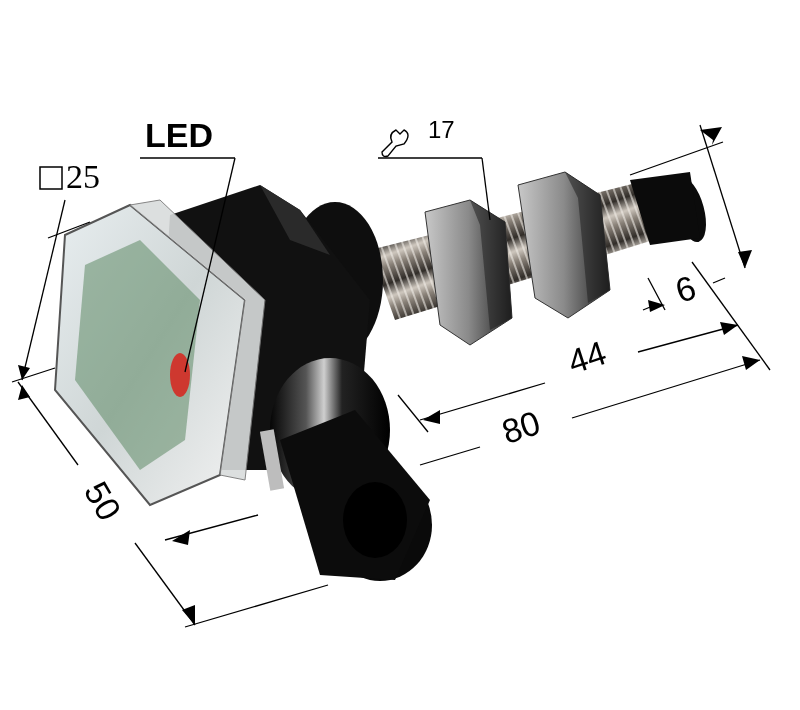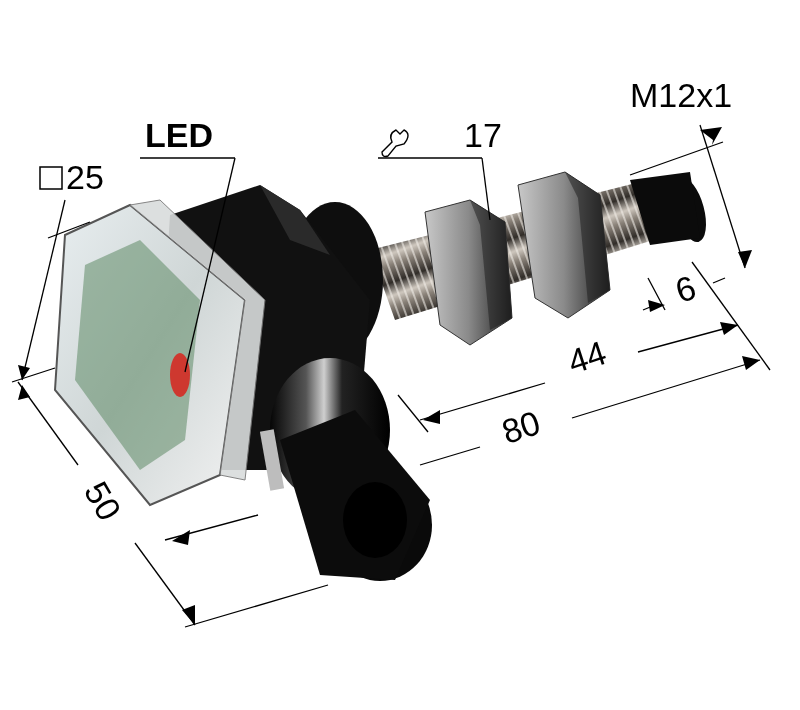--- a/index.html
+++ b/index.html
@@ -124,20 +124,19 @@
     <polygon points="738,325 720,322 724,335"></polygon>
     <polygon points="760,360 742,356 746,370"></polygon>
   </g>
 
   <rect x="40" y="167" width="22" height="22" fill="none" stroke="#000" stroke-width="1.5"></rect>
 
   <path d="M382,152 l10,-10 q-4,-8 4,-12 l4,4 4,-4 q8,4 0,14 l-8,2 -8,10 q-6,2 -6,-4z" fill="none" stroke="#000" stroke-width="1.4"></path>
 </svg>
 
   <div class="lbl" style="left:145px;top:118px;font-size:34px;font-weight:bold;">LED</div>
-  <div class="lbl" style="left:66px;top:160px;font-size:34px;">25</div>
-  <div class="lbl" style="left:428px;top:118px;font-size:34px;margin-left:36px;">17</div>
-  <div class="lbl" style="left:630px;top:78px;font-size:34px;">M12x1</div>
+  <div class="lbl" style="left:66px;top:160px;font-size:34px;font-family:Liberation Serif, serif;">25</div>
+  <div class="lbl" style="left:428px;top:118px;font-size:24px;">17</div>
   <div class="lbl" style="left:676px;top:272px;font-size:34px;transform:rotate(-18deg);">6</div>
   <div class="lbl" style="left:568px;top:340px;font-size:34px;transform:rotate(-18deg);">44</div>
   <div class="lbl" style="left:502px;top:410px;font-size:34px;transform:rotate(-18deg);">80</div>
   <div class="lbl" style="left:84px;top:484px;font-size:34px;transform:rotate(60deg);">50</div>
 </div>
 
 </body></html>

